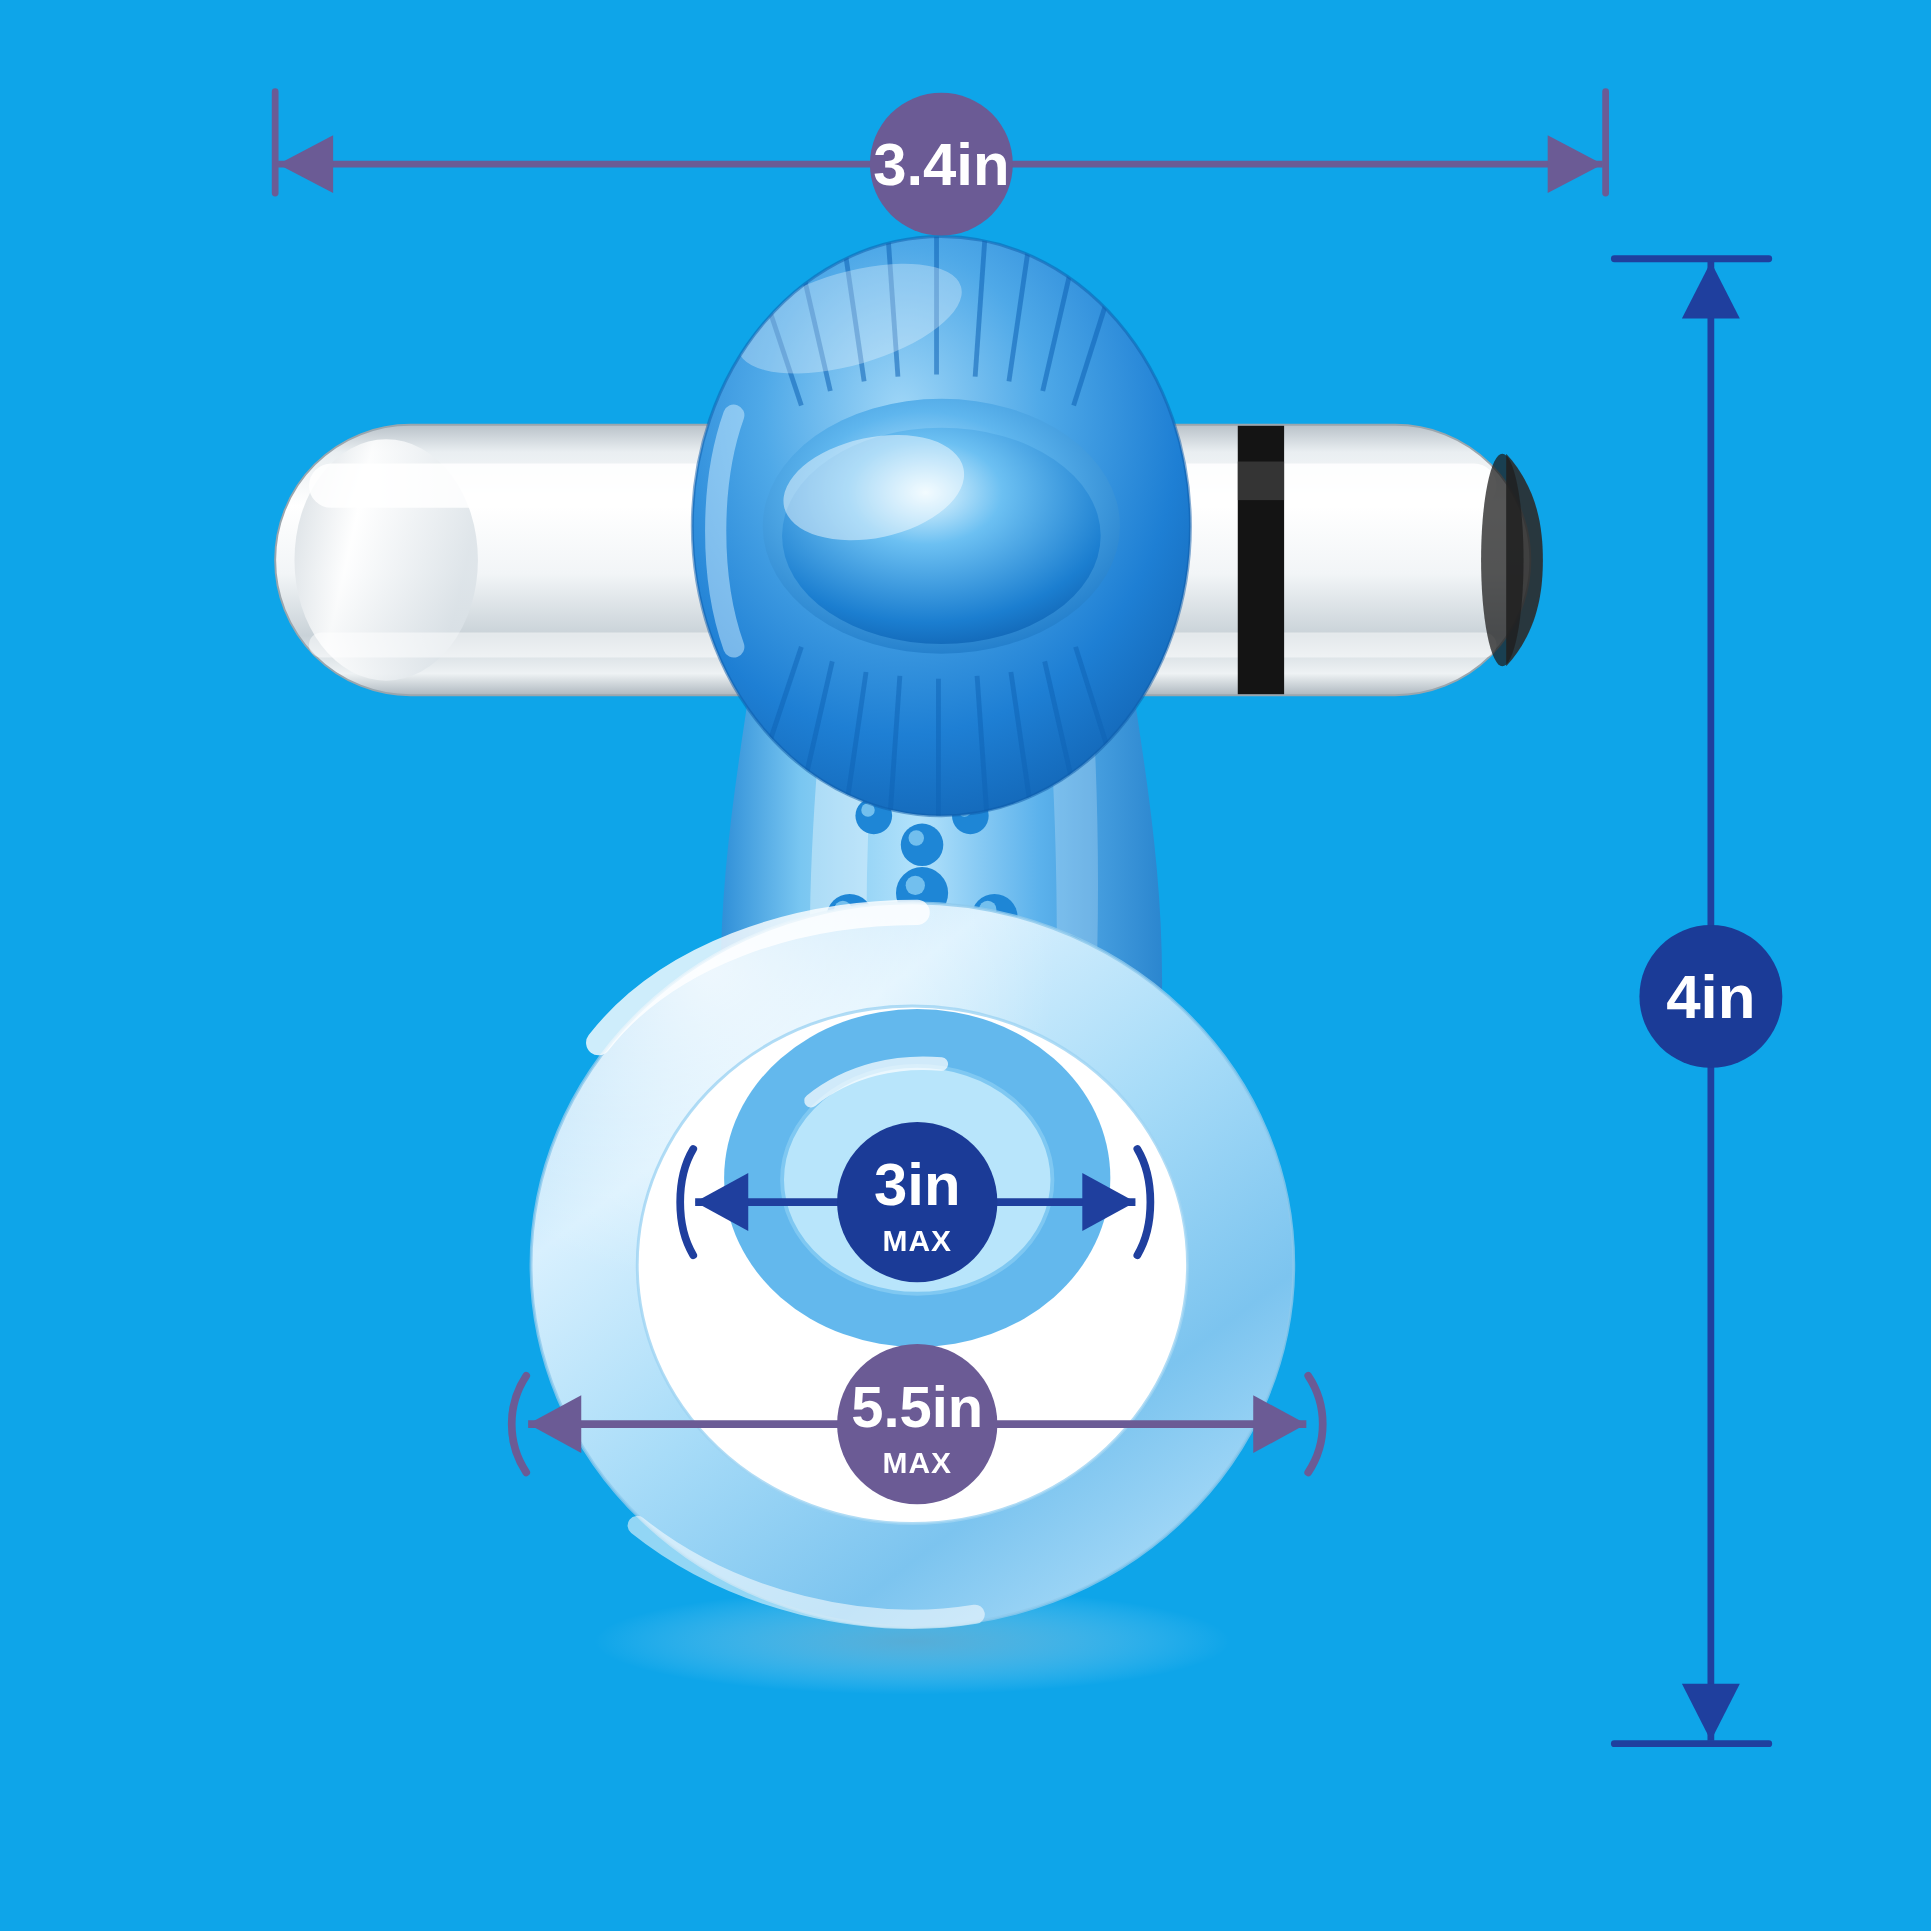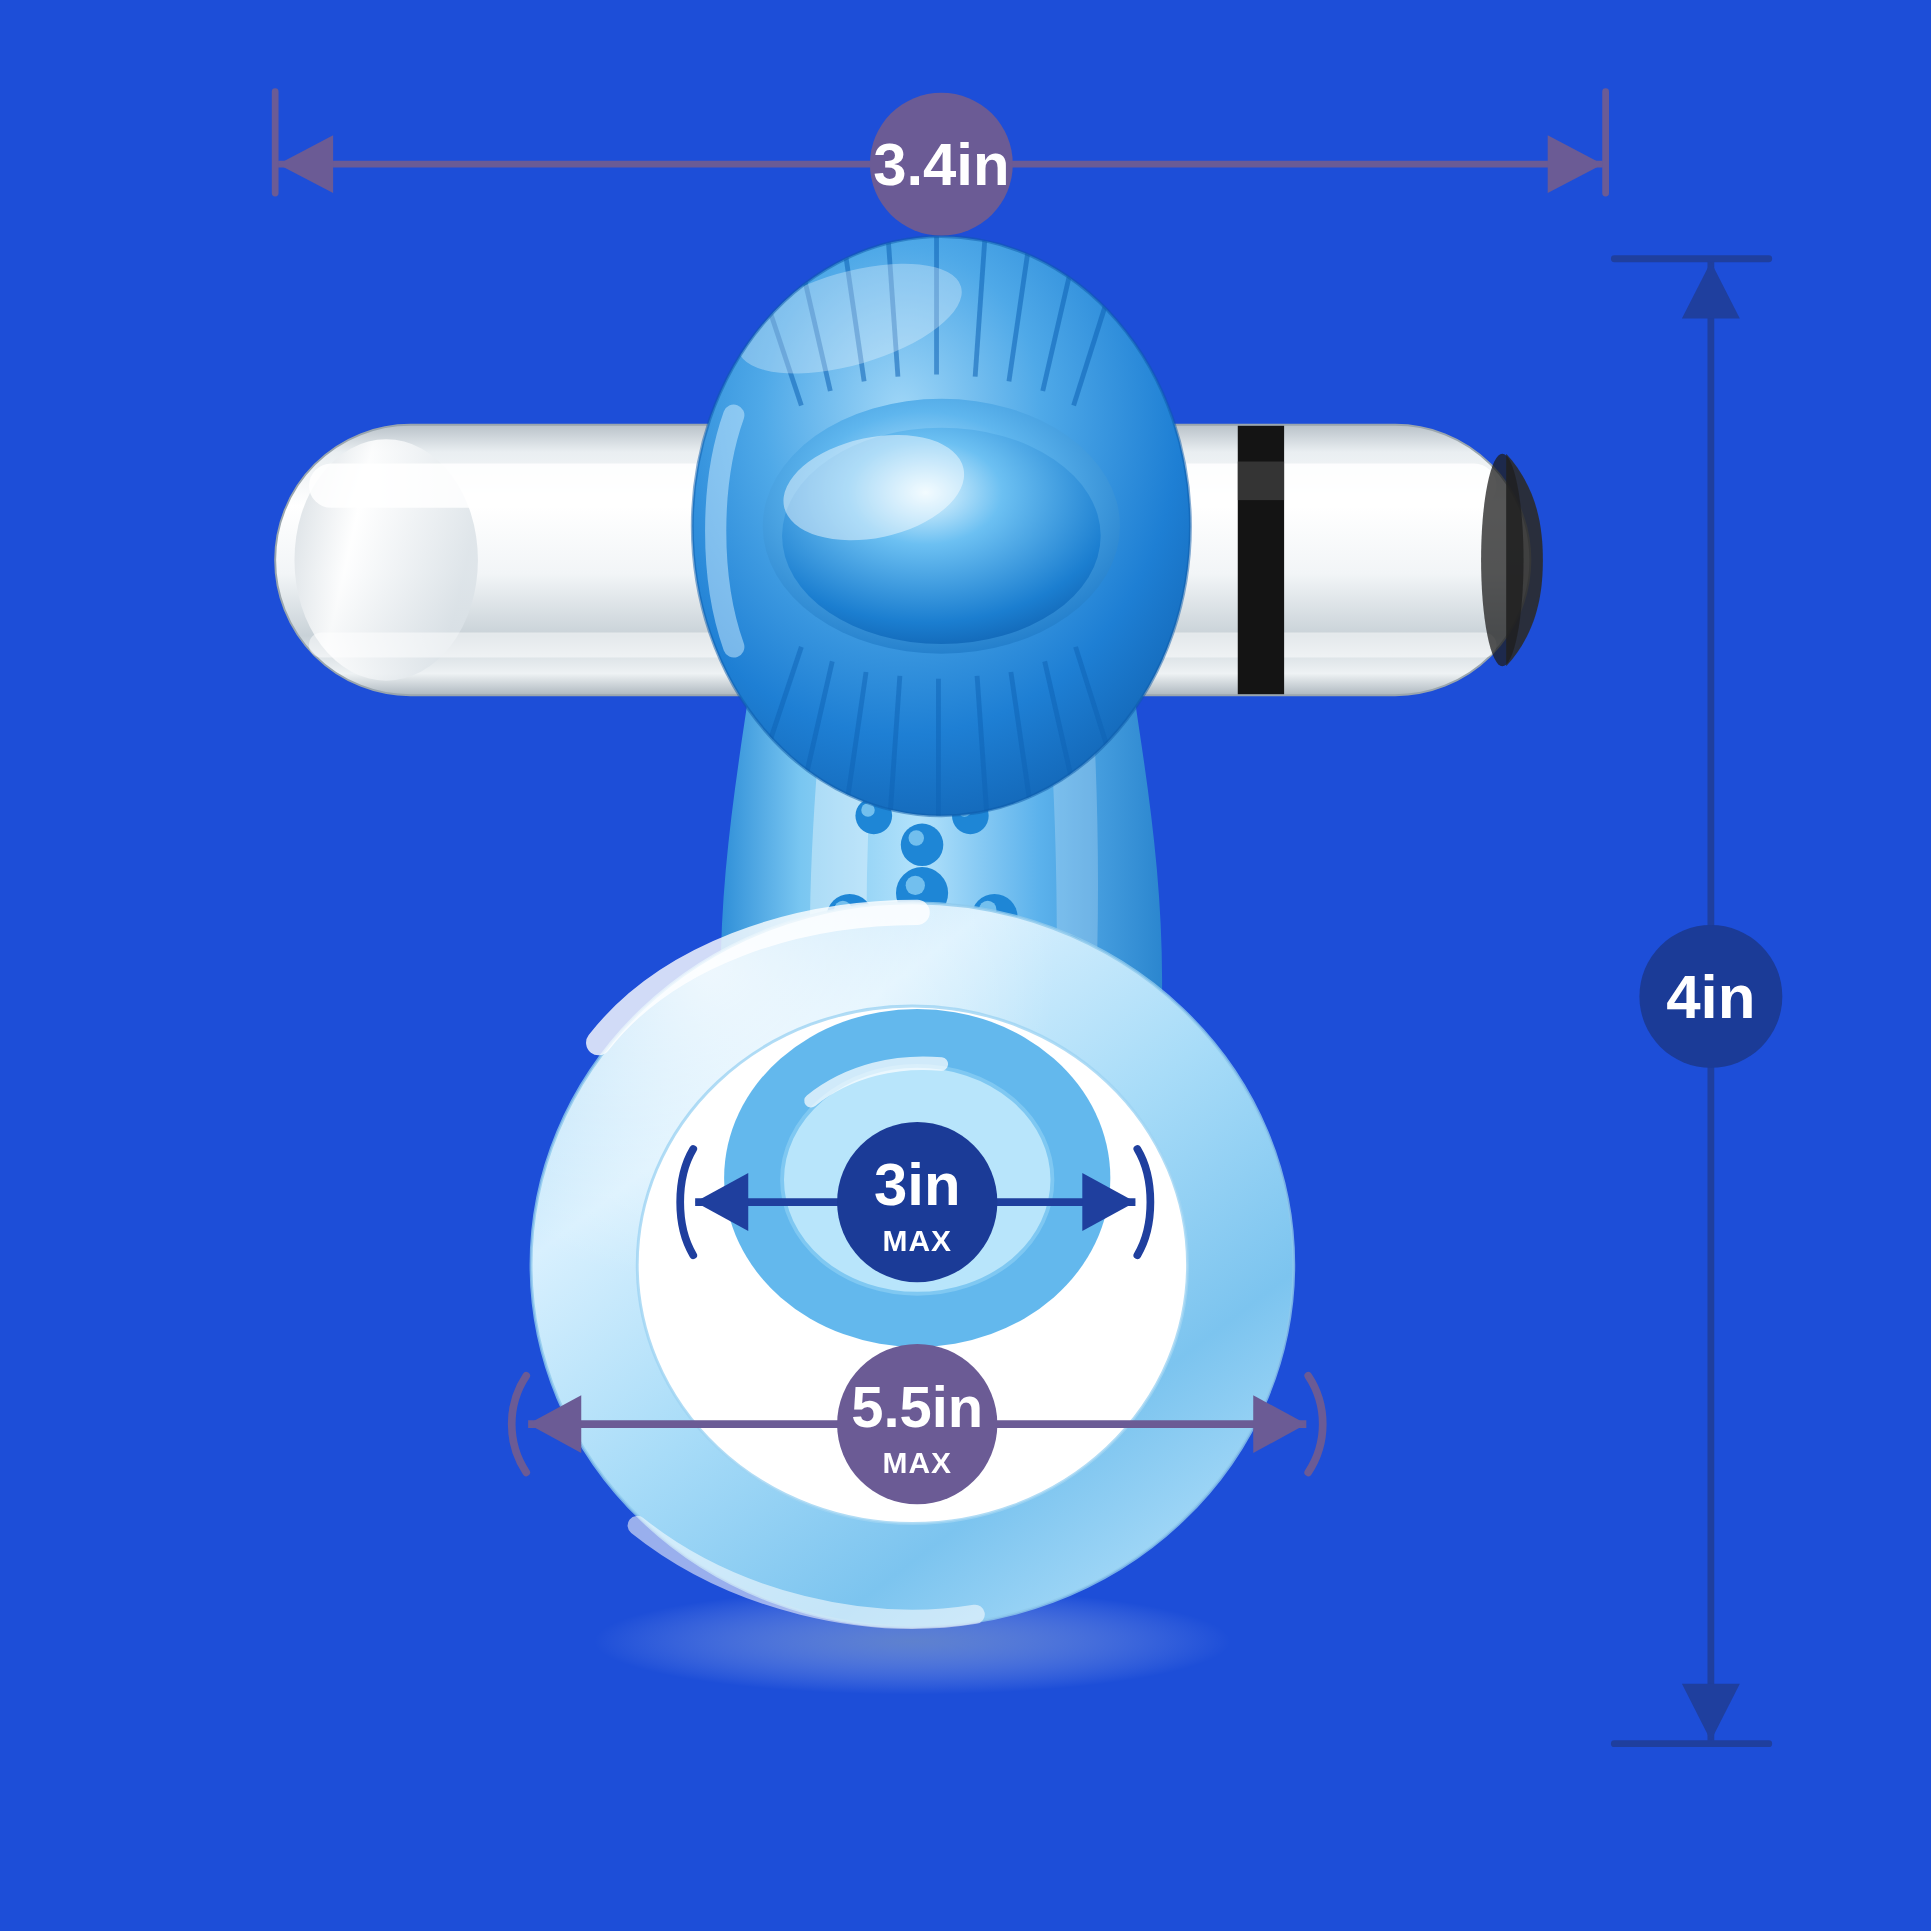--- a/index.html
+++ b/index.html
@@ -10,21 +10,21 @@
   body {
     width: 1931px;
     height: 1931px;
     font-family: "Liberation Sans", sans-serif;
     overflow: hidden;
   }
   #stage {
     position: relative;
     width: 1931px;
     height: 1931px;
-    background: #1d4ed8;
+    background: #0ea5e9;
   }
   svg.layer {
     position: absolute;
     left: 0;
     top: 0;
     width: 1931px;
     height: 1931px;
   }
   .badge-text {
     font-family: "Liberation Sans", sans-serif;

